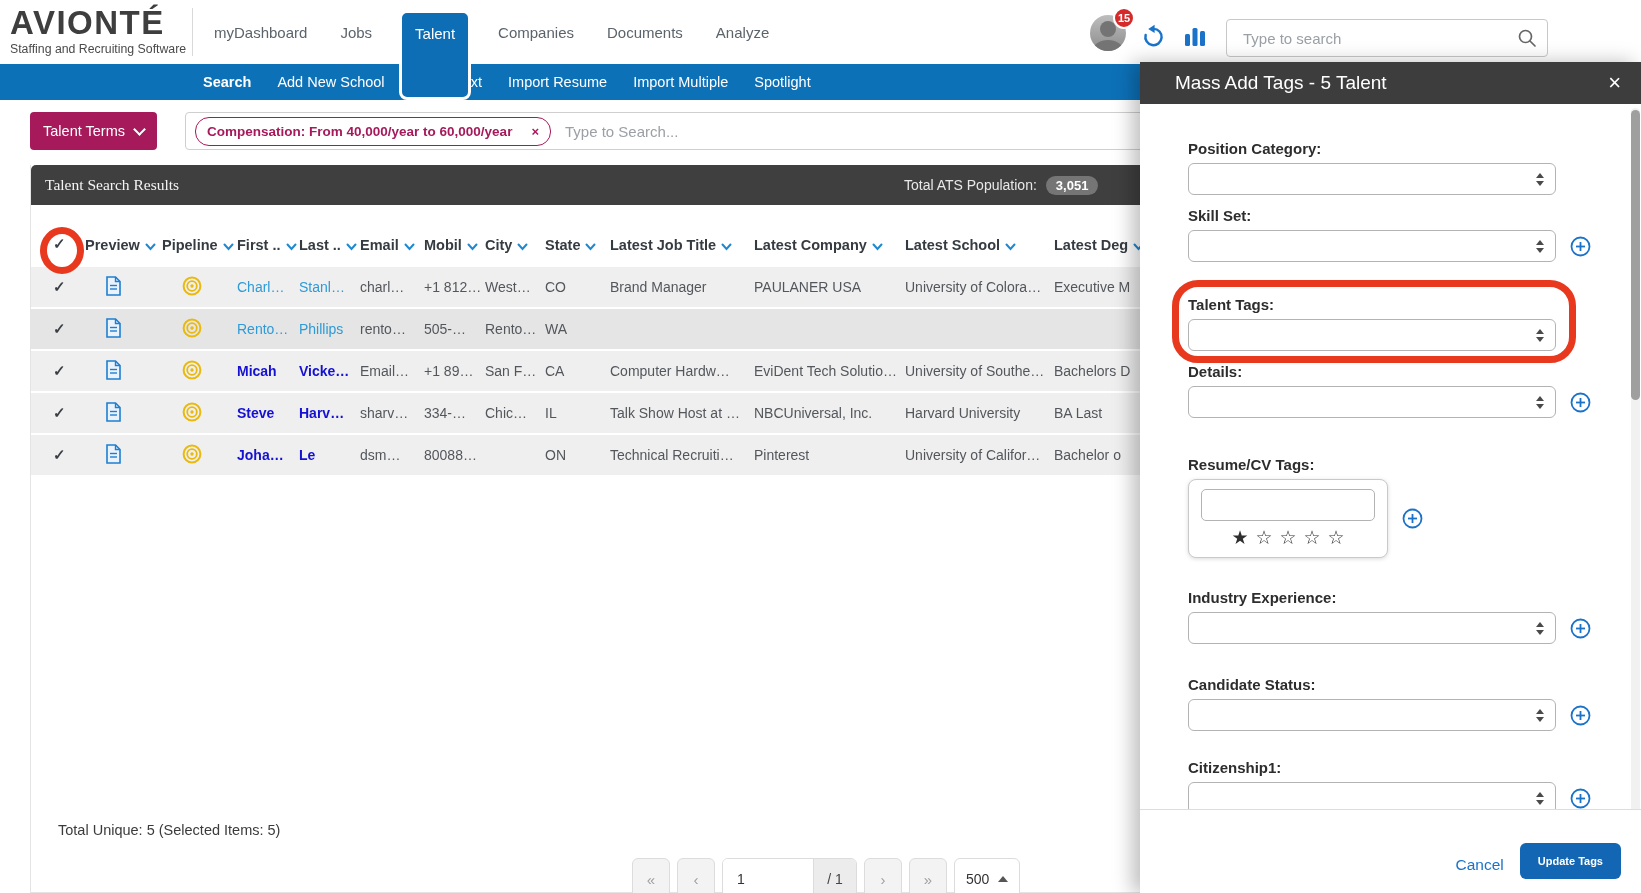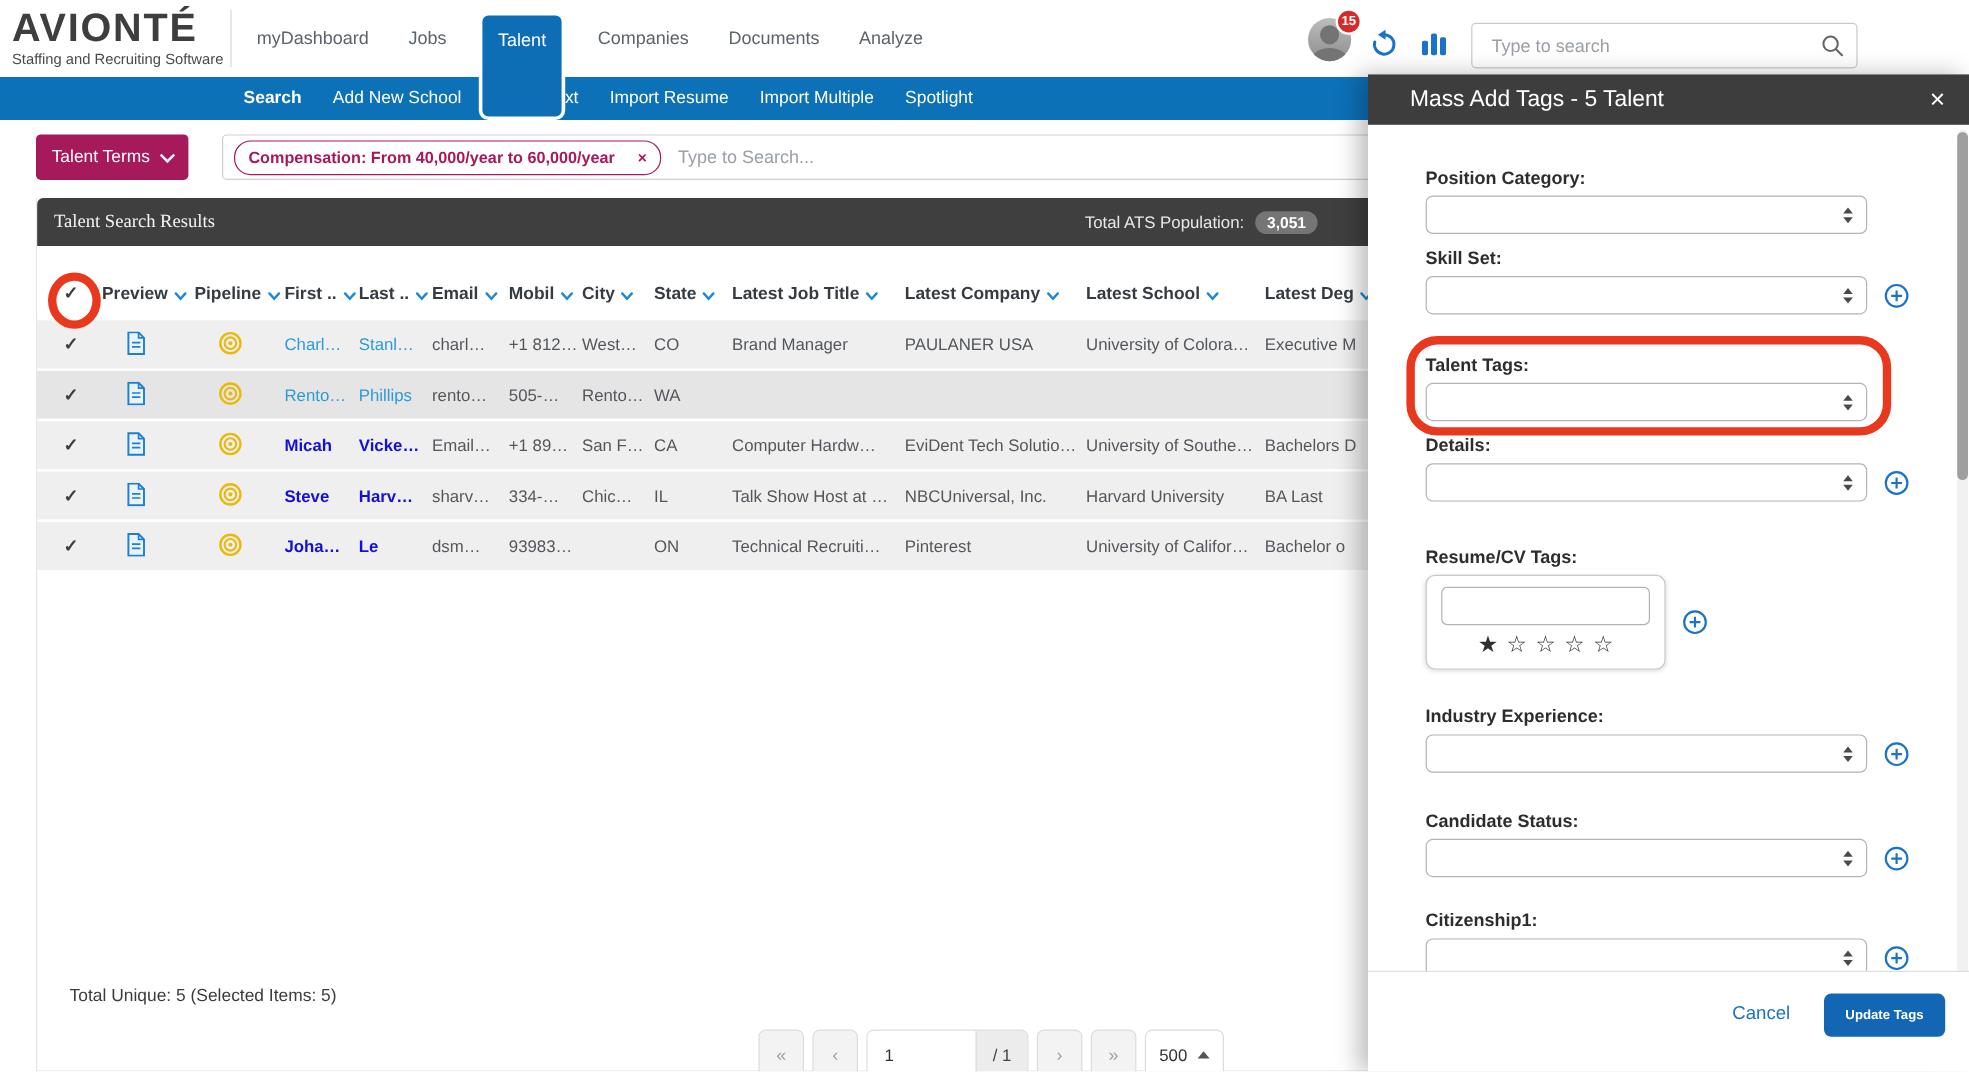--- a/index.html
+++ b/index.html
@@ -94,21 +94,21 @@
   .stepper .up{border-bottom:5px solid #4a4a4a;}
   .stepper .dn{border-top:5px solid #4a4a4a;}
   .plus{margin-left:14px;display:inline-flex;cursor:pointer;}
   .rc-card{width:200px;border:1px solid #c9c9c9;border-radius:8px;box-shadow:0 1px 4px rgba(0,0,0,.15);
        padding:9px 12px 10px;box-sizing:border-box;background:#fff;}
   .rc-input{width:100%;height:32px;border:1px solid #b3b3b3;border-radius:5px;box-sizing:border-box;outline:0;
        font-family:inherit;font-size:14px;padding:0 8px;}
   .stars{display:flex;justify-content:center;gap:7px;margin-top:7px;font-size:19px;color:#2f2f2f;}
   .star{cursor:pointer;line-height:1;}
   .panel-foot{position:absolute;left:0;bottom:0;width:100%;height:84px;border-top:1px solid #ddd;background:#fff;
-       display:flex;align-items:flex-start;justify-content:flex-end;gap:28px;padding:18px 20px 0 0;box-sizing:border-box;z-index:2;}
+       display:flex;align-items:center;justify-content:flex-end;gap:16px;padding:18px 20px 0 0;box-sizing:border-box;z-index:2;}
   .cancel-link{color:#1a73c9;font-size:15.5px;margin-top:8px;cursor:pointer;}
   .update-btn{background:#1266b3;color:#fff;border:0;border-radius:6px;height:36px;padding:0 18px;
        font-size:11px;font-weight:600;font-family:inherit;cursor:pointer;}
   .panel-scroll{position:absolute;right:1px;top:46px;width:9px;height:760px;background:#f1f1f1;border-radius:5px;}
   .panel-thumb{position:absolute;right:1px;top:48px;width:9px;height:290px;background:#9f9f9f;border-radius:5px;}
   
   .anno{position:absolute;border:7px solid #e8391f;pointer-events:none;z-index:9;box-sizing:border-box;}
   .anno-circle{left:40px;top:227px;width:44px;height:47px;border-radius:50%;}
   .anno-rect{left:1172px;top:280px;width:404px;height:83px;border-radius:26px;}
 </style>
@@ -413,21 +413,21 @@
           <div class="td icon-cell" style="width: 75px;"><span style="display:inline-flex;">
               <svg width="20" height="20" viewBox="0 0 20 20">
                 <circle cx="10" cy="10" r="8.4" fill="none" stroke="#e9b90d" stroke-width="2"></circle>
                 <circle cx="10" cy="10" r="4.8" fill="none" stroke="#e9b90d" stroke-width="1.8"></circle>
                 <circle cx="10" cy="10" r="1.7" fill="#e9b90d"></circle>
               </svg>
             </span></div>
           <div class="td" style="width: 62px;"><span class="link-bold">Joha…</span></div>
           <div class="td" style="width: 61px;"><span class="link-bold">Le</span></div>
           <div class="td" style="width: 64px;">dsm…</div>
-          <div class="td" style="width: 61px;">93983…</div>
+          <div class="td" style="width: 61px;">80088…</div>
           <div class="td" style="width: 60px;"></div>
           <div class="td" style="width: 65px;">ON</div>
           <div class="td" style="width: 144px;">Technical Recruiti…</div>
           <div class="td" style="width: 151px;">Pinterest</div>
           <div class="td" style="width: 149px;">University of Califor…</div>
           <div class="td" style="width: 170px;">Bachelor o</div>
         </div>
       </div>
     <div class="summary">Total Unique: 5 (Selected Items: 5)</div>
     <div class="pagination">

